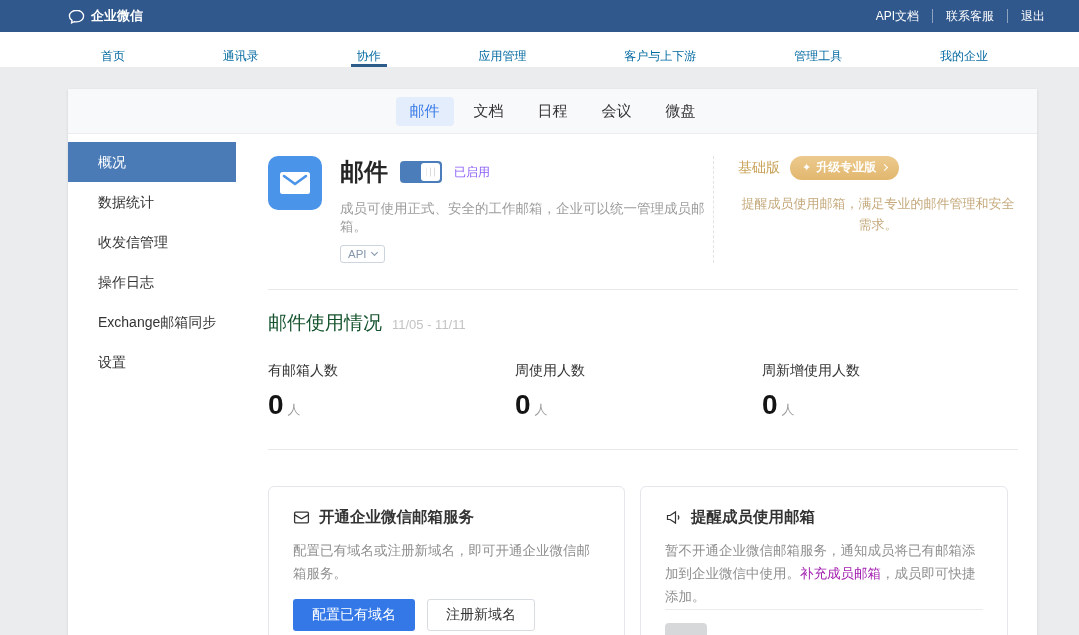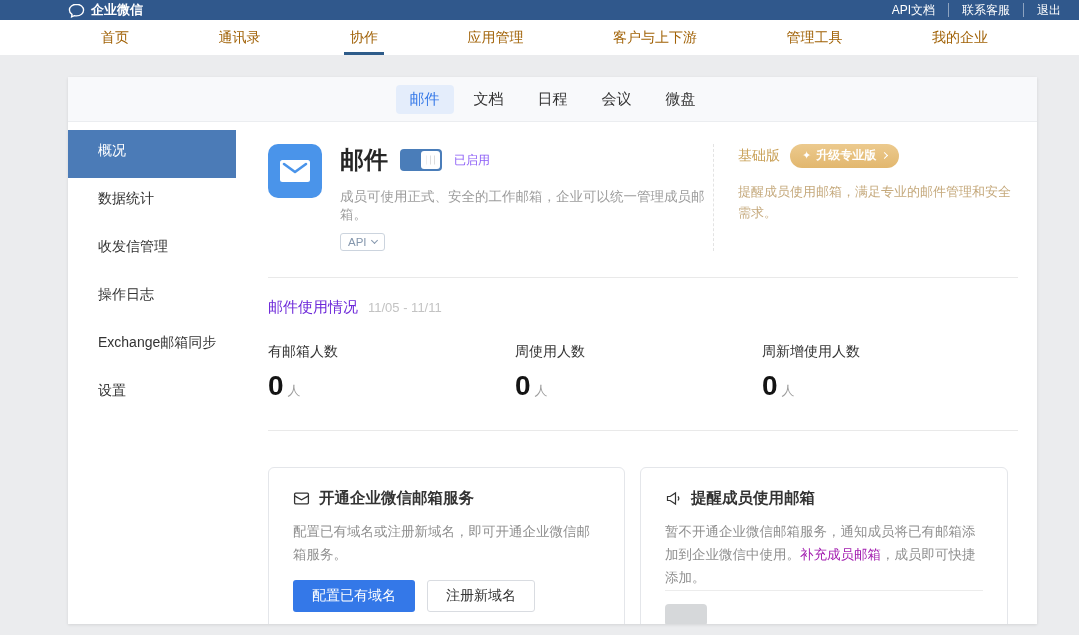--- a/index.html
+++ b/index.html
@@ -1,70 +1,70 @@
 <!DOCTYPE html>
 <html><head>
 <meta charset="utf-8">
 <style>
   * { margin:0; padding:0; box-sizing:border-box; }
   html,body { background:#dfe1e4; }
   body { font-family:"Liberation Sans","DejaVu Sans",sans-serif; }
   .screen { position:relative; width:1079px; height:635px; background:#ebecee; overflow:hidden; }
 
   
-  .topbar { height:20px; background:#30588c; display:flex; align-items:center; justify-content:space-between; padding:0 14px 0 68px; }
+  .topbar { height:32px; background:#30588c; display:flex; align-items:center; justify-content:space-between; padding:0 30px 0 68px; }
   .logo { display:flex; align-items:center; gap:6px; color:#fff; font-size:13px; font-weight:bold; cursor:pointer; }
   .topbar-links { display:flex; align-items:center; font-size:12px;text-align:right; }
   .topbar-link { color:#fff; padding:0 13px; cursor:pointer; line-height:14px; }
   .topbar-link + .topbar-link { border-left:1px solid rgba(255,255,255,.45); }
   .topbar-link:last-child { padding-right:4px; }
 
   
   .mainnav { height:35px; background:#fff; display:flex; justify-content:space-between; padding:0 85px 0 95px; }
-  .nav-item { font-size:14px; color:#a16207; line-height:32px; padding:1px 6px; border-bottom:3px solid transparent; cursor:pointer; }
+  .nav-item { font-size:12px; color:#0369a1; line-height:32px; padding:8px 6px; border-bottom:3px solid transparent; cursor:pointer; }
   .nav-item.active { border-bottom-color:#2e5c8a; }
 
   
   .page { padding:22px 0 0 68px; }
   .panel { width:969px; height:547px; background:#fff; box-shadow:0 1px 3px rgba(0,0,0,.10); display:flex; flex-direction:column; }
   .subtabs { height:45px; flex-shrink:0; background:#f8f9fb; border-bottom:1px solid #ebedf0; display:flex; align-items:center; justify-content:center; gap:6px; }
   .subtab { font-size:15px; color:#333; padding:5px 14px; border-radius:4px; cursor:pointer; }
   .subtab.active { background:#e4edfb; color:#3478e8; }
 
   .panel-body { flex:1; display:flex; min-height:0; }
   .sidebar { width:168px; flex-shrink:0; padding-top:8px; }
-  .side-item { height:48px; line-height:40px; padding-left:30px; font-size:14px; color:#333; cursor:pointer; white-space:nowrap; }
+  .side-item { height:40px; line-height:40px; padding-left:30px; font-size:14px; color:#333; cursor:pointer; white-space:nowrap; }
   .side-item.active { background:#4b7bb7; color:#fff; }
 
   .content { flex:1; padding:0 19px 0 32px; overflow:hidden; }
 
   
   .app-header { display:flex; padding:22px 0 26px; border-bottom:1px solid #e9e9e9; }
   .app-left { width:445px; flex-shrink:0; display:flex; }
   .app-icon { width:54px; height:54px; border-radius:10px; background:#4a94ea; display:flex; align-items:center; justify-content:center; flex-shrink:0; }
   .app-info { margin-left:18px; }
   .title-row { display:flex; align-items:center; gap:12px; }
   .app-title { font-size:24px; color:#262626; font-weight:600; }
   .status-label { font-size:12px; color:#8b5cf6; }
   .app-desc { margin-top:12px; font-size:13.5px; color:#9c9c9c; }
   .api-tag { margin-top:9px; display:inline-flex; align-items:center; gap:5px; border:1px solid #ccd4de; border-radius:3px; padding:2px 7px; font-size:11.5px; color:#8597ad; cursor:pointer; }
   .caret { width:5px; height:5px; border-right:1px solid #8597ad; border-bottom:1px solid #8597ad; transform:rotate(45deg); margin-top:-3px; }
 
-  .app-right { border-left:1px dashed #e3e3e3; padding-left:24px; flex:1; }
+  .app-right { border-left:1px dashed #e3e3e3; padding-left:24px; flex:1;text-align:center; }
   .edition-row { display:flex; align-items:center; gap:10px; }
   .edition-name { font-size:14px; color:#c9a158; }
   .upgrade-pill { display:inline-flex; align-items:center; gap:5px; background:linear-gradient(180deg,#ecca8e,#e2b76e); color:#fff; border-radius:999px; padding:3px 12px 4px; font-size:12px; font-weight:bold; cursor:pointer; }
   .pill-star { font-size:11px; line-height:1; }
   .pill-chevron { width:5px; height:5px; border-right:1.5px solid #fff; border-top:1.5px solid #fff; transform:rotate(45deg); margin-left:1px; }
   .edition-desc { margin-top:13px; font-size:13px; color:#c5a97c; line-height:1.65; max-width:302px; }
 
   
   .usage { padding:20px 0 28px; border-bottom:1px solid #e9e9e9; }
   .section-title-row { display:flex; align-items:baseline; }
-  .section-title { font-size:15px; color:#6d28d9; }
+  .section-title { font-size:19px; color:#14532d; }
   .date-range { margin-left:10px; font-size:13px; color:#c3c3c3; }
   .stats { display:flex; margin-top:26px; }
   .stat { width:247px; }
   .stat-label { font-size:14px; color:#333; }
   .stat-value-row { margin-top:9px; display:flex; align-items:baseline; }
   .stat-value { font-size:28px; font-weight:bold; color:#141414; }
   .stat-unit { font-size:13px; color:#9c9c9c; margin-left:4px; }
 
   
   .config { padding-top:20px; }

